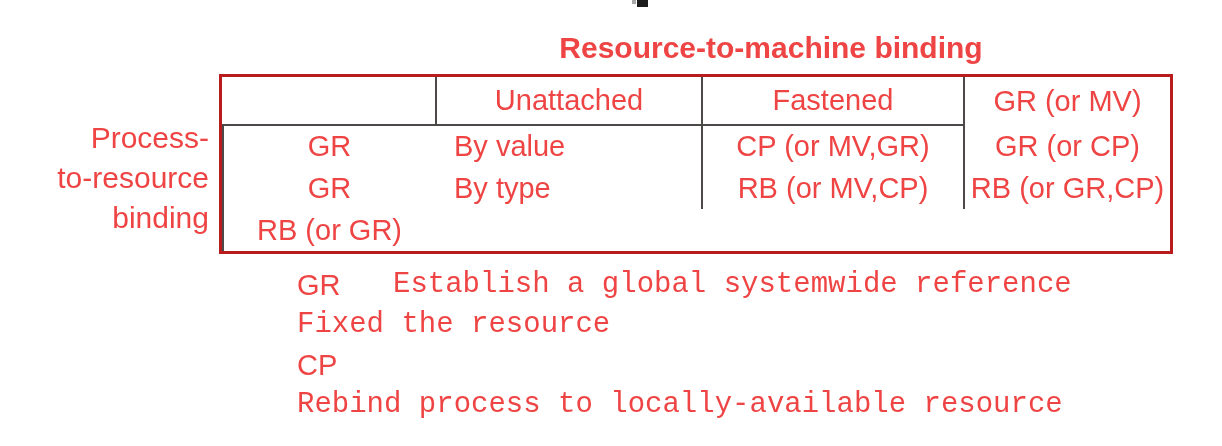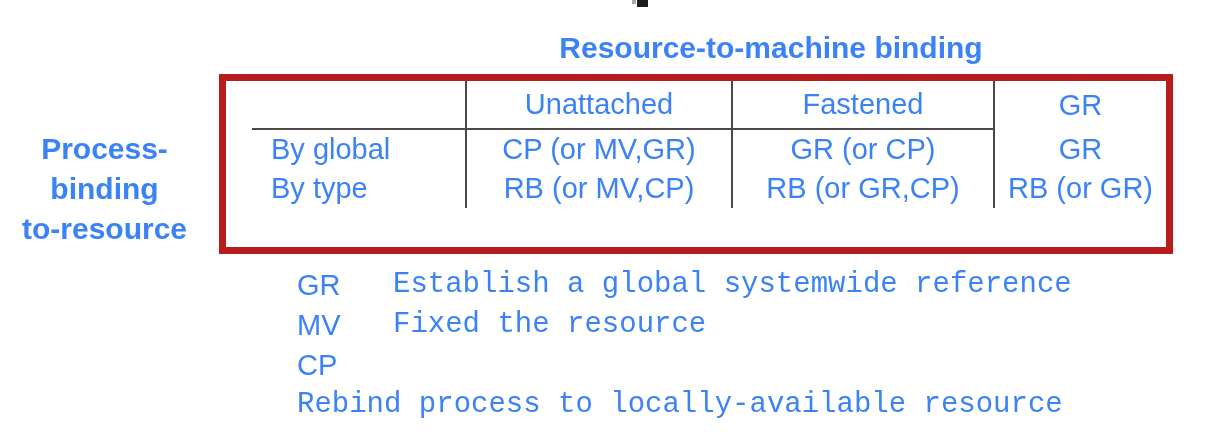--- a/index.html
+++ b/index.html
@@ -1,52 +1,51 @@
 <!DOCTYPE html>
 <html><head>
 <meta charset="utf-8">
 <style>
   * { margin:0; padding:0; box-sizing:border-box; }
   html,body { background:#ffffff; }
   .canvas {
     position:relative;
     width:1222px; height:446px;
     background:#ffffff;
-    color:#3b82f6;
+    color:#ef4444;
     font-family:"Liberation Sans", sans-serif;
     overflow:hidden;
   }
   .artifact {
     position:absolute; left:637px; top:0; width:11px; height:7px;
     background:#1c1c1c;
   }
   .artifact::before {
     content:""; position:absolute; left:-5px; top:0; width:4px; height:4px;
     background:#a9a9a9;
   }
   .title {
     position:absolute; left:435px; top:31px; width:672px;
     text-align:center;
     font-size:30px; font-weight:bold;
     white-space:nowrap;
   }
   .row-label {
-    position:absolute; left:0; top:129px; width:209px;
-    text-align:center;
-    font-size:30px; font-weight:bold; line-height:40px;
+    position:absolute; left:0; top:118px; width:209px;
+    text-align:right;
+    font-size:30px; font-weight:normal; line-height:40px;
     white-space:nowrap;
   }
   .tbl {
     position:absolute; left:219px; top:74px; width:954px; height:180px;
-    border:7px solid #b91c1c;
+    border:3px solid #b91c1c;
     display:grid;
     grid-template-columns:213px 266px 262px 1fr;
     grid-template-rows:49px 1fr 1fr 1fr;
     font-size:29px;
-    padding-left:26px;
   }
   .cell {
     display:flex; align-items:center; justify-content:center;
     white-space:nowrap; overflow:hidden;
   }
   .cell.cL { border-left:2px solid #4c4847; }
   .cell.hdr { border-bottom:2px solid #4c4847; }
   .cell.rlabel { justify-content:flex-start; padding-left:19px; }
   .legend {
     position:absolute; left:297px; top:265px;
@@ -60,50 +59,50 @@
 <body>
 
 <div class="canvas">
 
   <div class="artifact"></div>
 
   <div class="title">Resource-to-machine binding</div>
 
   <div class="row-label">
     <div>Process-</div>
+    <div>to-resource</div>
     <div>binding</div>
-    <div>to-resource</div>
   </div>
 
   <div class="tbl">
 
     <div class="cell hdr"></div>
     <div class="cell hdr cL">Unattached</div>
     <div class="cell hdr cL">Fastened</div>
 
+    <div class="cell cL">GR (or MV)</div>
     <div class="cell cL">GR</div>
 
-    <div class="cell rlabel">By global</div>
+    <div class="cell rlabel">By value</div>
     <div class="cell cL">CP (or MV,GR)</div>
     <div class="cell cL">GR (or CP)</div>
     <div class="cell cL">GR</div>
 
     <div class="cell rlabel">By type</div>
     <div class="cell cL">RB (or MV,CP)</div>
     <div class="cell cL">RB (or GR,CP)</div>
     <div class="cell cL">RB (or GR)</div>
   </div>
 
   <div class="legend">
     <div class="legend-row">
       <div class="legend-code">GR</div>
       <div class="legend-desc">Establish a global systemwide reference</div>
     </div>
     <div class="legend-row">
-      <div class="legend-code">MV</div>
       <div class="legend-desc">Fixed the resource</div>
     </div>
     <div class="legend-row">
       <div class="legend-code">CP</div>
     </div>
     <div class="legend-row">
       <div class="legend-desc">Rebind process to locally-available resource</div>
     </div>
   </div>
 

